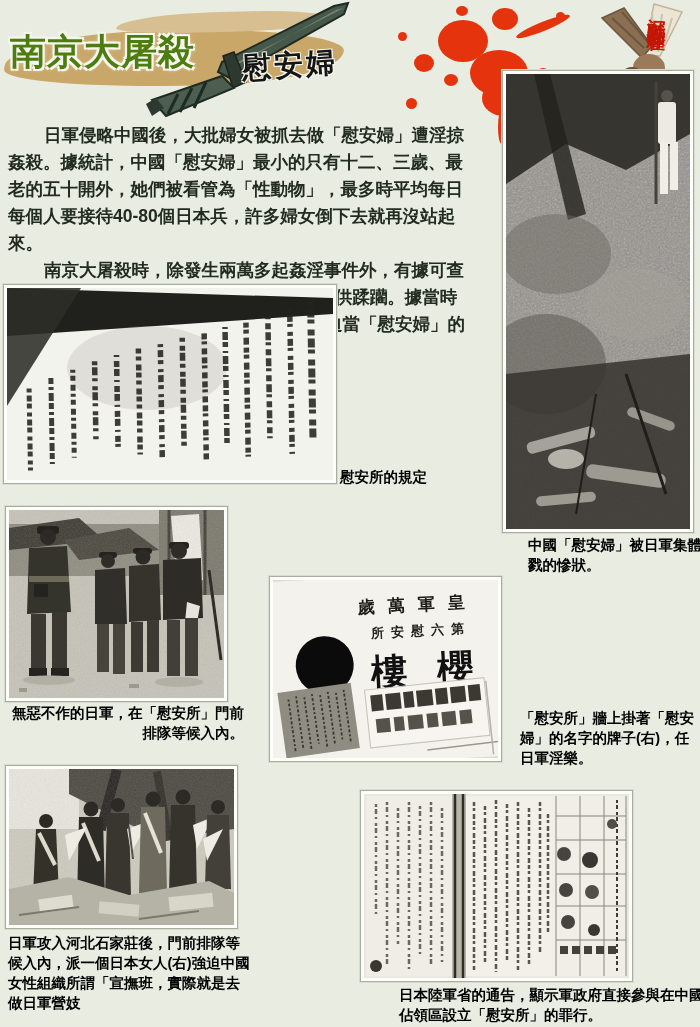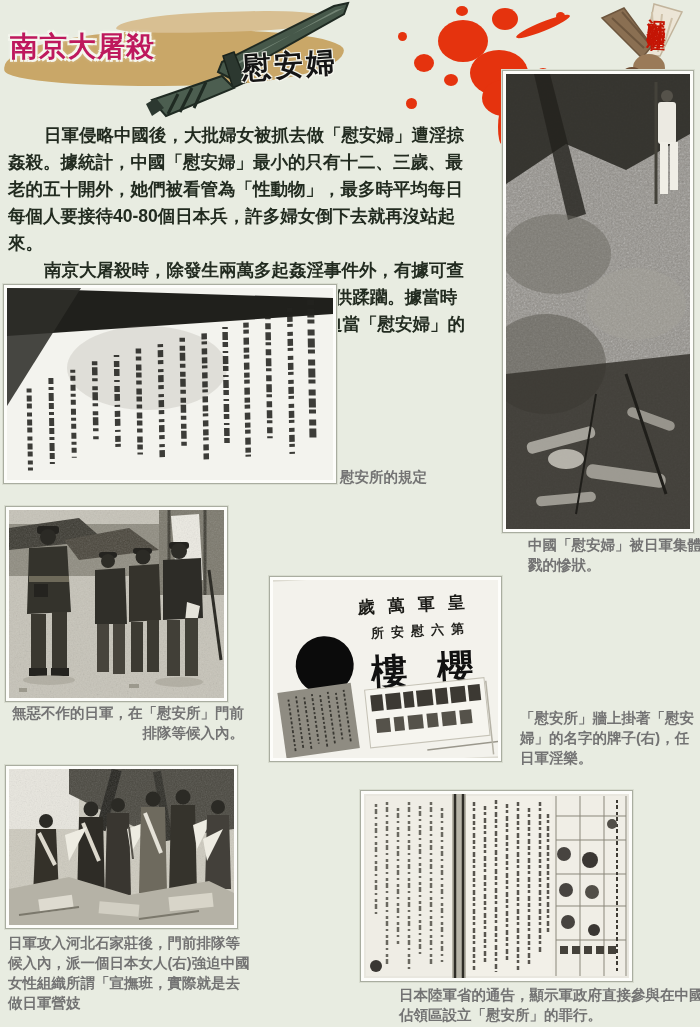--- a/index.html
+++ b/index.html
@@ -8,22 +8,22 @@
     background:#e8ece1;
     font-family:"Liberation Sans","DejaVu Sans",sans-serif;
   }
   
   .brush-main{position:absolute;left:4px;top:30px;width:340px;height:56px;
     background:#c9a768;border-radius:46% 54% 40% 60%/62% 46% 58% 38%;
     transform:rotate(-1.5deg);}
   .brush-upper{position:absolute;left:116px;top:12px;width:212px;height:20px;
     background:#d8bf92;border-radius:50% 50% 40% 60%/70% 50% 60% 40%;
     transform:rotate(-2deg);}
-  .page-title{position:absolute;left:10px;top:28px;font-size:28px;font-weight:bold;
-    color:#be185d;letter-spacing:1px;white-space:nowrap;
+  .page-title{position:absolute;left:10px;top:28px;font-size:36px;font-weight:bold;
+    color:#4d7c0f;letter-spacing:1px;white-space:nowrap;
     text-shadow:-2px -2px 0 #f5f6ee,2px -2px 0 #f5f6ee,-2px 2px 0 #f5f6ee,2px 2px 0 #f5f6ee,0 0 5px #ffffff;}
   .page-subtitle{position:absolute;left:242px;top:46px;font-size:29px;font-weight:bold;
     color:#151515;letter-spacing:3px;transform:rotate(-4deg);white-space:nowrap;
     text-shadow:-1px -1px 0 #f5f6ee,1px -1px 0 #f5f6ee,-1px 1px 0 #f5f6ee,1px 1px 0 #f5f6ee;}
   .bayonet{position:absolute;left:122px;top:0;width:230px;height:118px;}
   
   .blood{position:absolute;left:386px;top:2px;width:200px;height:152px;}
   .blood b{position:absolute;display:block;background:#e5330e;border-radius:50%;}
   .bd1{left:52px;top:18px;width:50px;height:42px;border-radius:60% 40% 55% 45%/50% 60% 40% 55%;}
   .bd2{left:84px;top:48px;width:58px;height:46px;border-radius:45% 55% 60% 40%/55% 45% 50% 60%;}
@@ -45,21 +45,21 @@
     writing-mode:vertical-rl;font-size:19px;font-weight:bold;color:#c41505;
     letter-spacing:3px;transform:rotate(3deg);}
   
   .intro{position:absolute;left:8px;top:122px;width:466px;
     font-size:17.5px;line-height:27px;color:#222b20;font-weight:bold;}
   .intro p{margin:0;text-indent:36px;}
   
   .photo{position:absolute;background:#fdfdfa;padding:3px;
     border:1px solid #a9ada0;box-shadow:0 0 0 1px #d9ddd0;}
   .photo svg{display:block;}
-  .caption{position:absolute;font-size:14.5px;line-height:20px;color:#737373;font-weight:bold;}
+  .caption{position:absolute;font-size:14.5px;line-height:20px;color:#000000;font-weight:bold;}
   #photo-rules{left:3px;top:284px;}
   #photo-massacre{left:502px;top:70px;}
   #photo-soldiers{left:5px;top:506px;}
   #photo-sign{left:269px;top:576px;}
   #photo-women{left:5px;top:765px;}
   #photo-document{left:360px;top:790px;}
   #caption-rules{left:340px;top:467px;width:140px;}
   #caption-massacre{left:504px;top:535px;width:196px;margin-left:24px;}
   #caption-soldiers{left:8px;top:703px;width:236px;text-align:right;}
   #caption-sign{left:520px;top:708px;width:180px;}

